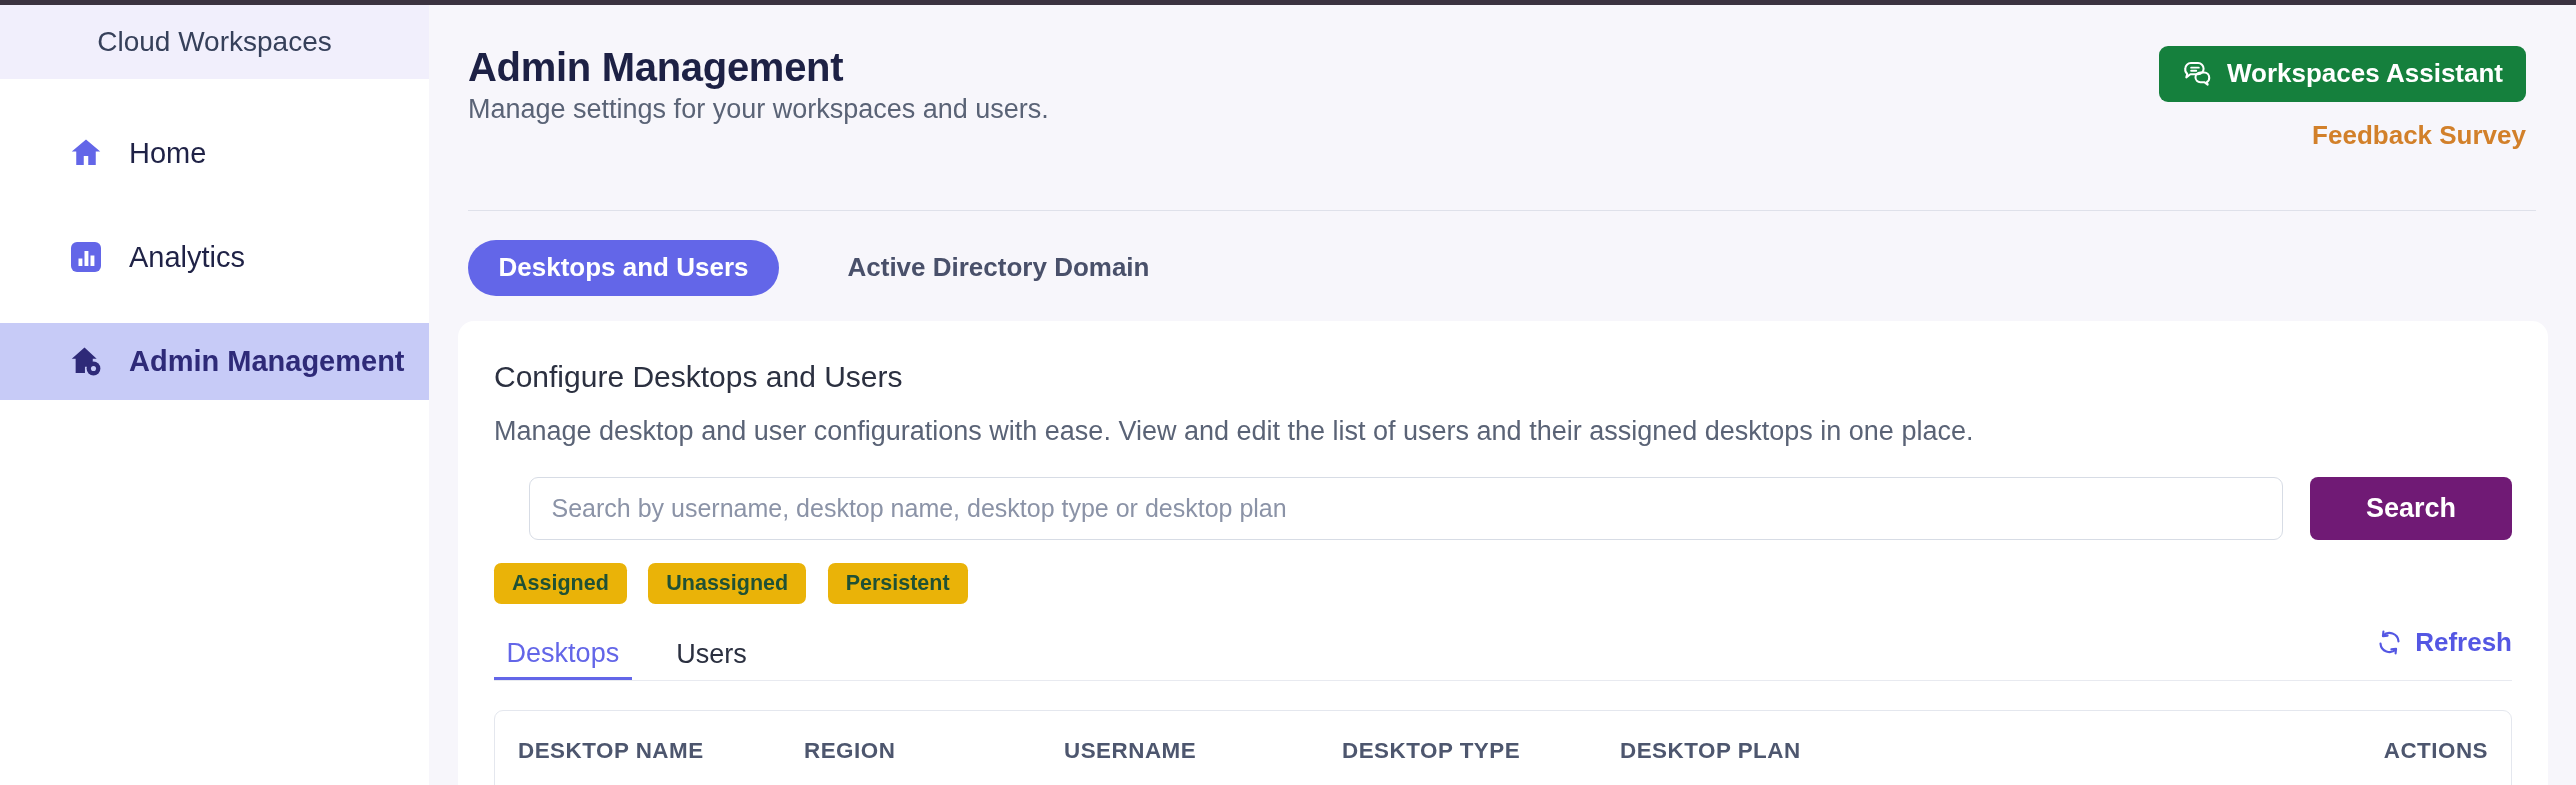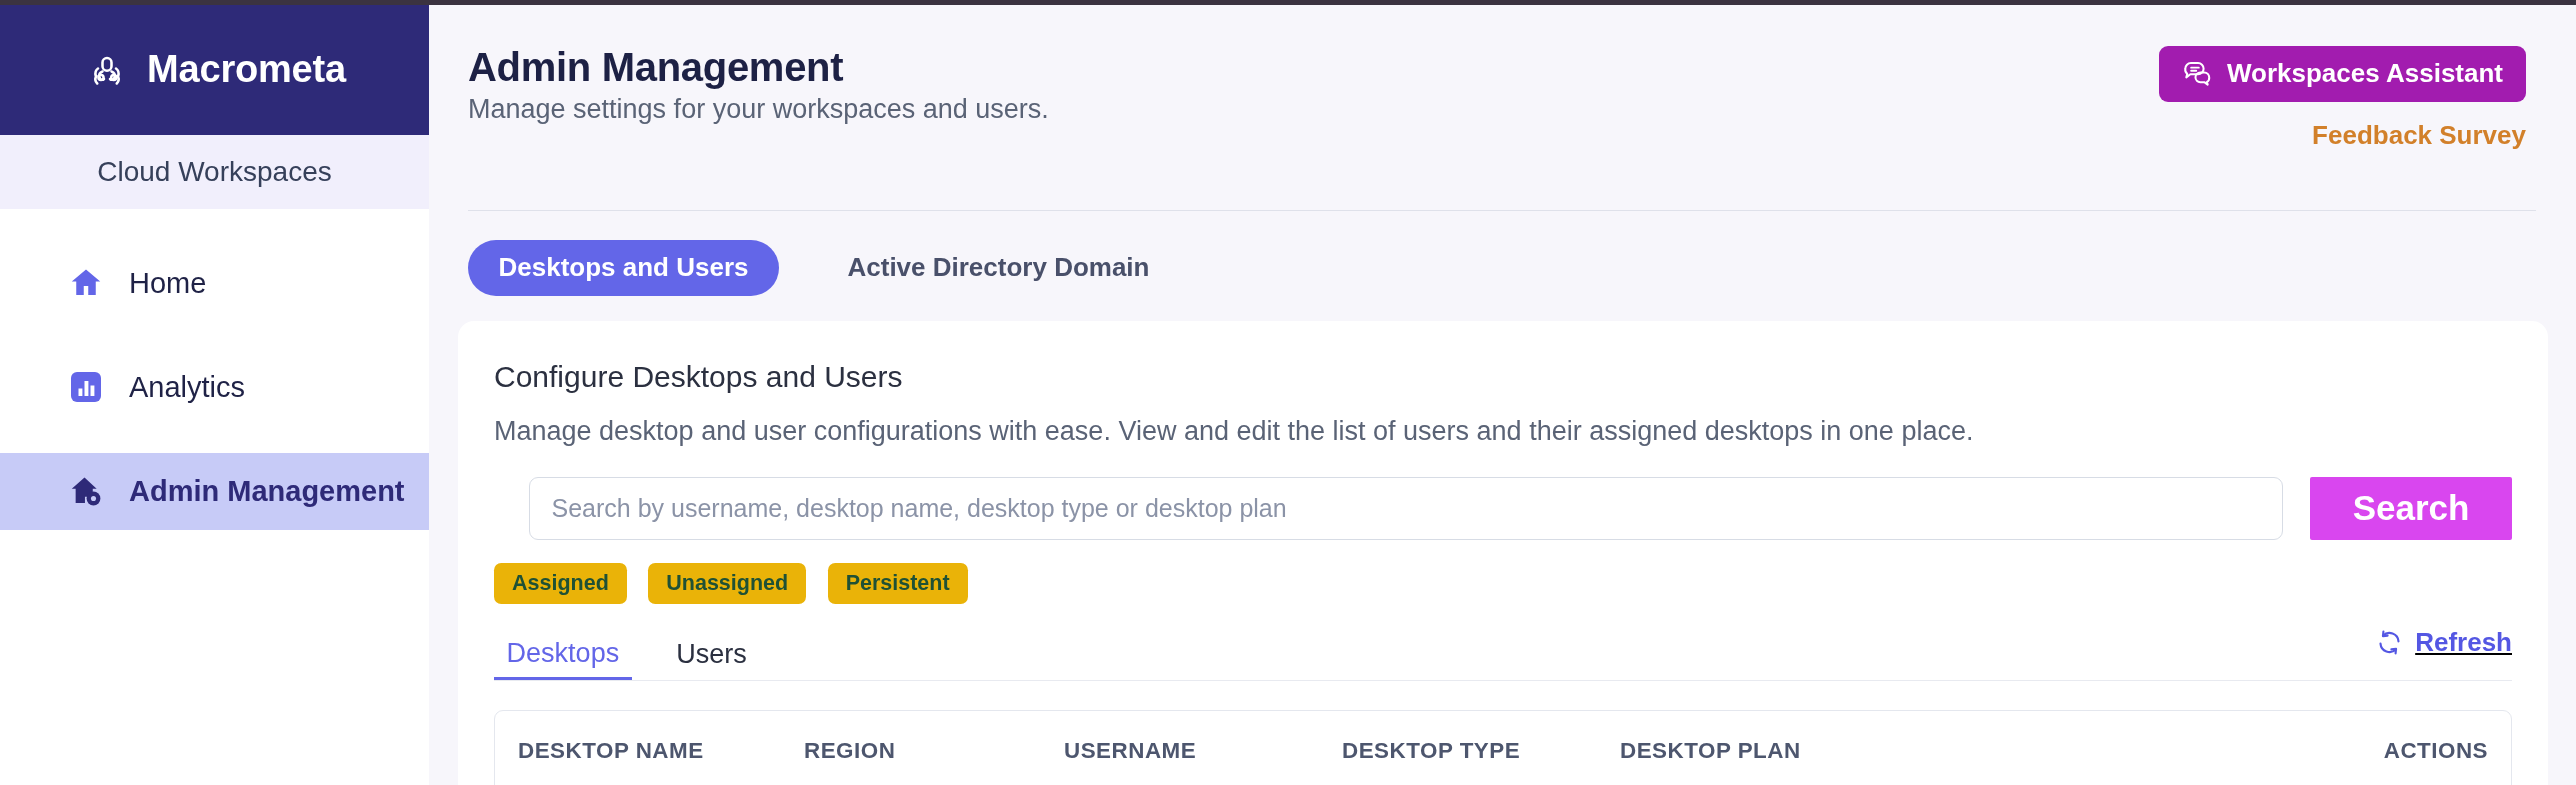--- a/index.html
+++ b/index.html
@@ -102,21 +102,21 @@
     font-weight: 400;
   }
 
   .head-actions {
     position: absolute;
     right: 50px; top: 41px;
     display: flex; flex-direction: column; align-items: flex-end;
   }
   .assistant-btn {
     display: flex; align-items: center; gap: 14.4px;
-    background: #a21caf;
+    background: #15803d;
     border: none;
     border-radius: 9px;
     padding: 4px 23px;
     height: 56px;
     cursor: pointer;
   }
   .assistant-btn .chat-icon { width: 30.5px; height: 30.5px; display: block; }
   .assistant-btn .assistant-label {
     color: #ffffff; font-size: 26px; font-weight: 700;
     white-space: nowrap;
@@ -196,24 +196,24 @@
     padding: 0 21.5px;
     font-size: 25px;
     color: #2b3040;
     font-family: inherit;
     background: #ffffff;
     outline: none;
   }
   .search-input::placeholder { color: #8b93a7; }
   .search-btn {
     width: 224px; height: 63px;
-    border: none; border-radius: 2px;
-    background: #d946ef;
+    border: none; border-radius: 8px;
+    background: #701a75;
     color: #ffffff;
-    font-size: 35px; font-weight: 700;
+    font-size: 27px; font-weight: 700;
     cursor: pointer;
     font-family: inherit;
   }
 
   
   .chips {
     margin-top: 23px;
     display: flex; gap: 21.5px;
   }
   .chip {
@@ -251,21 +251,20 @@
     color: #6366e8;
     border-bottom: 3.6px solid #6366e8;
   }
   .refresh-btn {
     position: absolute;
     right: 0; top: 3.6px;
     display: flex; align-items: center; gap: 12.6px;
     background: transparent; border: none;
     cursor: pointer;
     font-family: inherit;
-    text-decoration: underline;
   }
   .refresh-btn .refresh-icon { width: 27px; height: 27px; display: block; }
   .refresh-btn .refresh-label {
     color: #5457e3;
     font-size: 26px;
     font-weight: 700;
   }
 
   
   .table-wrap {
@@ -295,36 +294,20 @@
 </style>
 </head>
 <body>
 
 <div id="app">
 
   <div class="top-strip"></div>
 
   <aside class="sidebar">
 
-    <div class="brand">
-      <svg class="brand-logo" viewBox="0 0 64 64" aria-hidden="true">
-        <g fill="none" stroke="#ffffff" stroke-width="3.4" stroke-linecap="round">
-          <path d="M26 22a6 6 0 0 1 12 0v5a6 6 0 0 1-12 0z"></path>
-          <path d="M20 30c-3 2-4 6-3 10"></path>
-          <path d="M44 30c3 2 4 6 3 10"></path>
-          <path d="M18 40c-2 3-2 7 1 10"></path>
-          <path d="M46 40c2 3 2 7-1 10"></path>
-          <path d="M26 34c-3 1-5 4-4 8 1 3 4 4 6 2"></path>
-          <path d="M38 34c3 1 5 4 4 8-1 3-4 4-6 2"></path>
-          <circle cx="24" cy="42" r="3.4"></circle>
-          <circle cx="41" cy="42" r="3.4"></circle>
-        </g>
-      </svg>
-      <span class="brand-name">Macrometa</span>
-    </div>
 
     <div class="workspace-strip">
       <span>Cloud Workspaces</span>
     </div>
 
     <nav class="nav">
 
       <div class="nav-item">
         <svg class="nav-icon" viewBox="0 0 24 24" aria-hidden="true">
           <path d="M12 3 2.5 11h3v9h5v-6h3v6h5v-9h3z" fill="#6366e8"></path>

